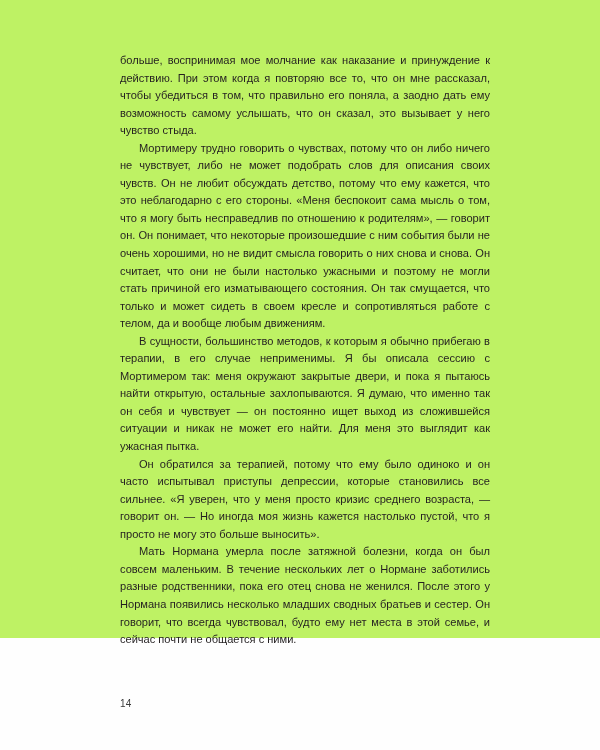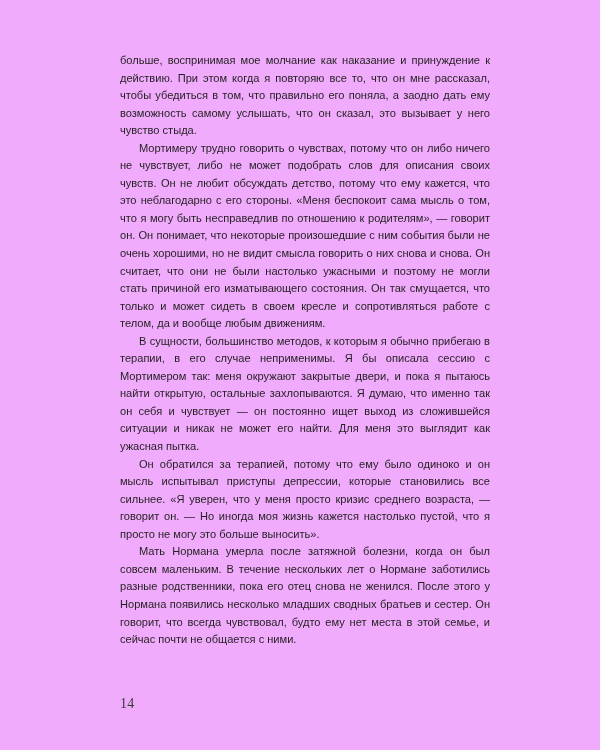--- a/index.html
+++ b/index.html
@@ -14,22 +14,22 @@
     color: #231f20;
     overflow: hidden;
     position: relative;
   }
 
   #page {
     position: absolute;
     left: 0;
     top: 0;
     width: 600px;
-    height: 750px;
-    background: #f0abfc;
+    height: 638px;
+    background: #bef264;
   }
 
   #text-column {
     position: absolute;
     left: 120px;
     top: 52px;
     width: 370px;
   }
 
   p.para {
@@ -56,42 +56,42 @@
   }
 
   .bold-lead {
     font-weight: bold;
   }
 
   #page-number {
     position: absolute;
     left: 120px;
     top: 697px;
-    font-size: 14px;
+    font-size: 10px;
     line-height: 14px;
     color: #3a3a3a;
-    font-family: Liberation Serif, serif;
+    font-family: Liberation Sans, sans-serif;
     letter-spacing: 0.2px;
   }
 </style>
 </head>
 <body>
 
 <div id="page">
 
   <div id="text-column">
 
     <p class="para no-indent">больше, воспринимая мое молчание как наказание и принуждение к действию. При этом когда я повторяю все то, что он мне рассказал, чтобы убедиться в том, что правильно его поняла, а заодно дать ему возможность самому услышать, что он сказал, это вызывает у него чувство стыда.</p>
 
     <p class="para">Мортимеру трудно говорить о чувствах, потому что он либо ничего не чувствует, либо не может подобрать слов для описания своих чувств. Он не любит обсуждать детство, потому что ему кажется, что это неблагодарно с его стороны. «Меня беспокоит сама мысль о том, что я могу быть несправедлив по отношению к родителям», — говорит он. Он понимает, что некоторые произошедшие с ним события были не очень хорошими, но не видит смысла говорить о них снова и снова. Он считает, что они не были настолько ужасными и поэтому не могли стать причиной его изматывающего состояния. Он так смущается, что только и может сидеть в своем кресле и сопротивляться работе с телом, да и вообще любым движениям.</p>
 
     <p class="para">В сущности, большинство методов, к которым я обычно прибегаю в терапии, в его случае неприменимы. Я бы описала сессию с Мортимером так: меня окружают закрытые двери, и пока я пытаюсь найти открытую, остальные захлопываются. Я думаю, что именно так он себя и чувствует — он постоянно ищет выход из сложившейся ситуации и никак не может его найти. Для меня это выглядит как ужасная пытка.</p>
 
 
-    <p class="para">Он обратился за терапией, потому что ему было одиноко и он мысль испытывал приступы депрессии, которые становились все сильнее. «Я уверен, что у меня просто кризис среднего возраста, — говорит он. — Но иногда моя жизнь кажется настолько пустой, что я просто не могу это больше выносить».</p>
+    <p class="para">Он обратился за терапией, потому что ему было одиноко и он часто испытывал приступы депрессии, которые становились все сильнее. «Я уверен, что у меня просто кризис среднего возраста, — говорит он. — Но иногда моя жизнь кажется настолько пустой, что я просто не могу это больше выносить».</p>
 
     <p class="para">Мать Нормана умерла после затяжной болезни, когда он был совсем маленьким. В течение нескольких лет о Нормане заботились разные родственники, пока его отец снова не женился. После этого у Нормана появились несколько младших сводных братьев и сестер. Он говорит, что всегда чувствовал, будто ему нет места в этой семье, и сейчас почти не общается с ними.</p>
 
   </div>
 
   <div id="page-number">14</div>
 
 </div>
 
 </body></html>

